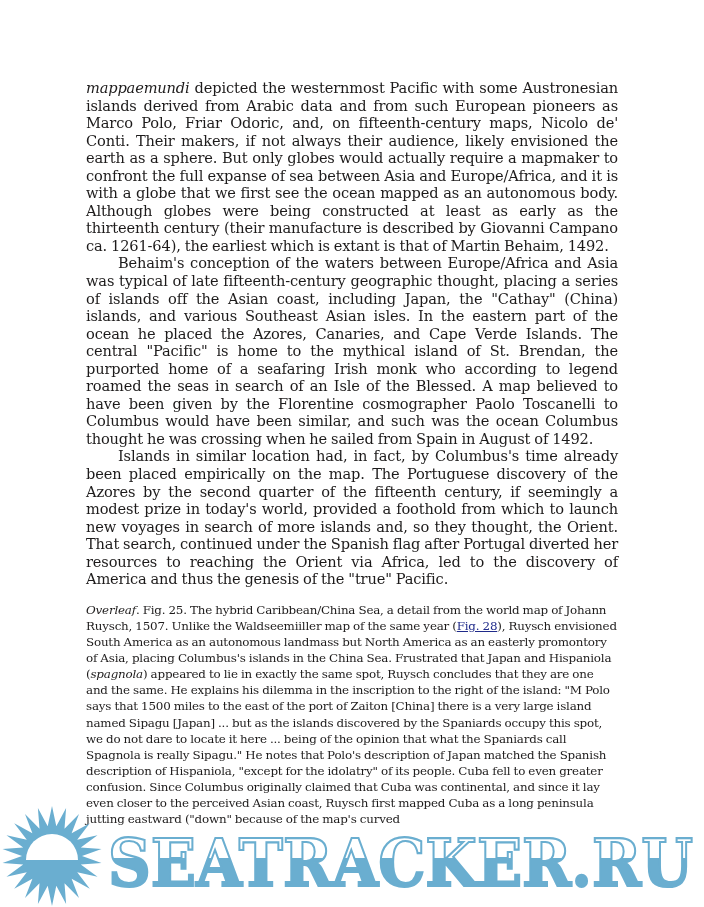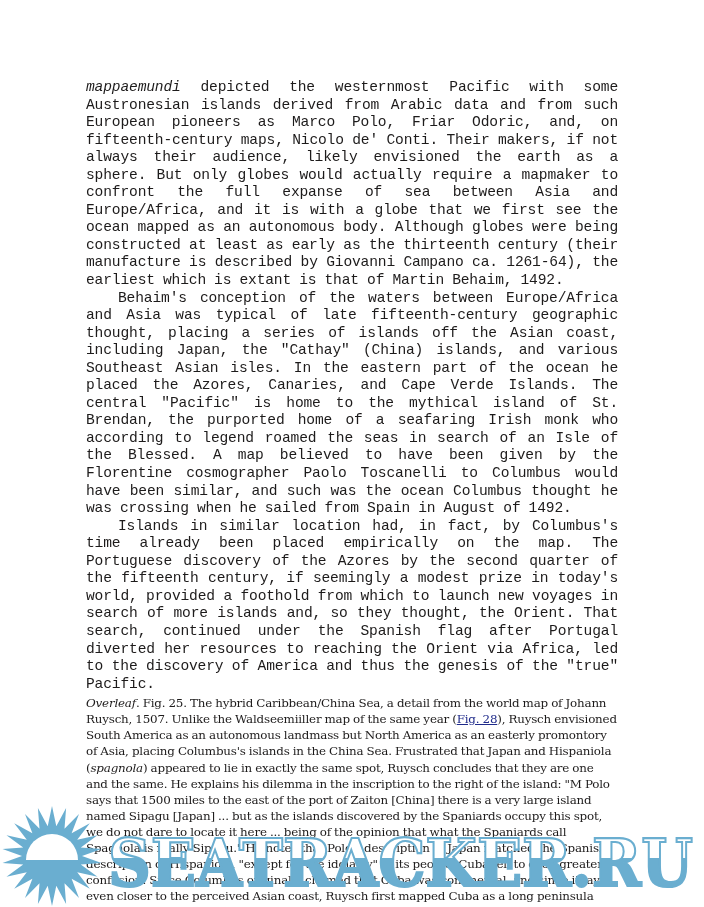--- a/index.html
+++ b/index.html
@@ -21,27 +21,26 @@
       top: 79px;
       width: 532px;
     }
     .main-text p {
       margin: 0;
       font-size: 14.6px;
       line-height: 17.55px;
       text-align: justify;
       letter-spacing: -0.15px;
       word-spacing: -0.5px;
-      font-family: Liberation Mono, monospace;
     }
     .main-text p.indent {
       text-indent: 32px;
     }
     .caption {
-      margin-top: 2px;
+      margin-top: 14px;
       font-size: 11.9px;
       line-height: 16.1px;
       letter-spacing: -0.2px;
       word-spacing: -0.4px;
       text-align: left;
     }
     .caption a {
       color: #1f2a8a;
       text-decoration: underline;
     }

